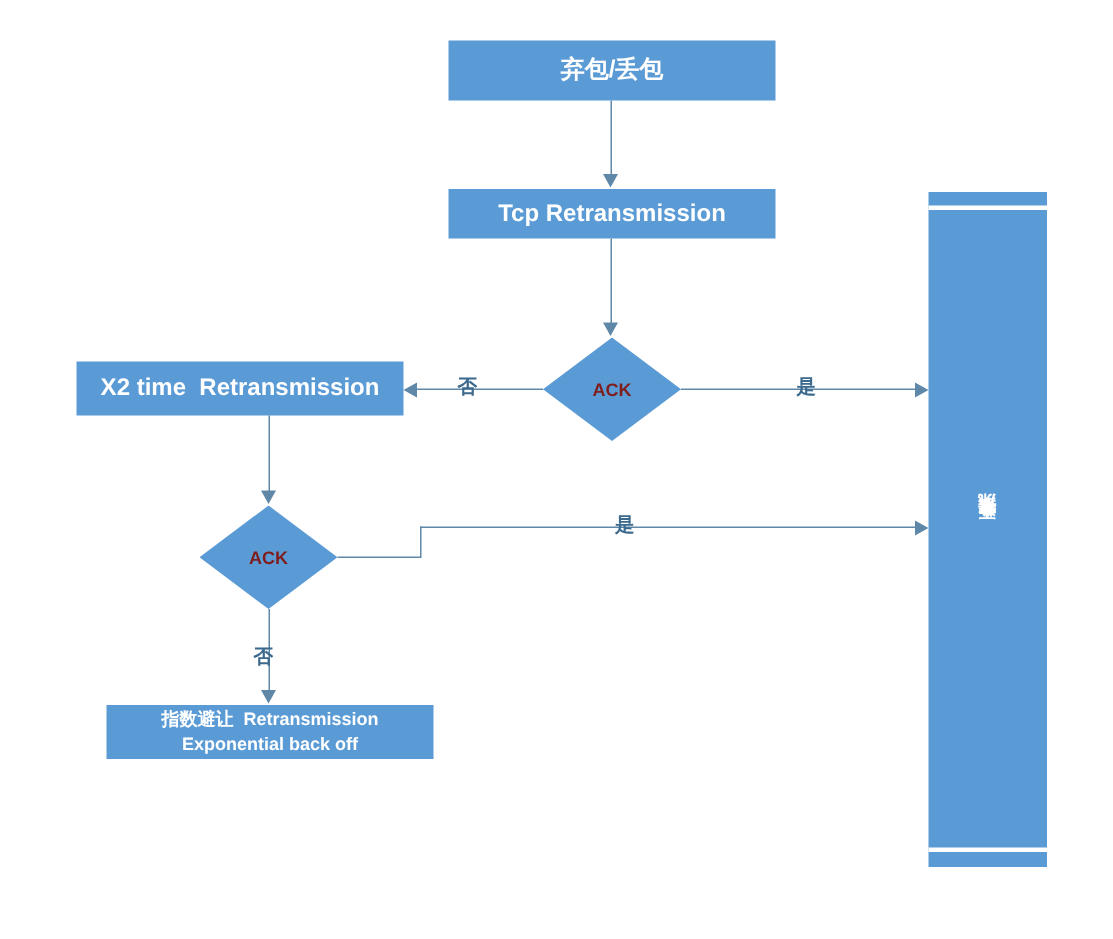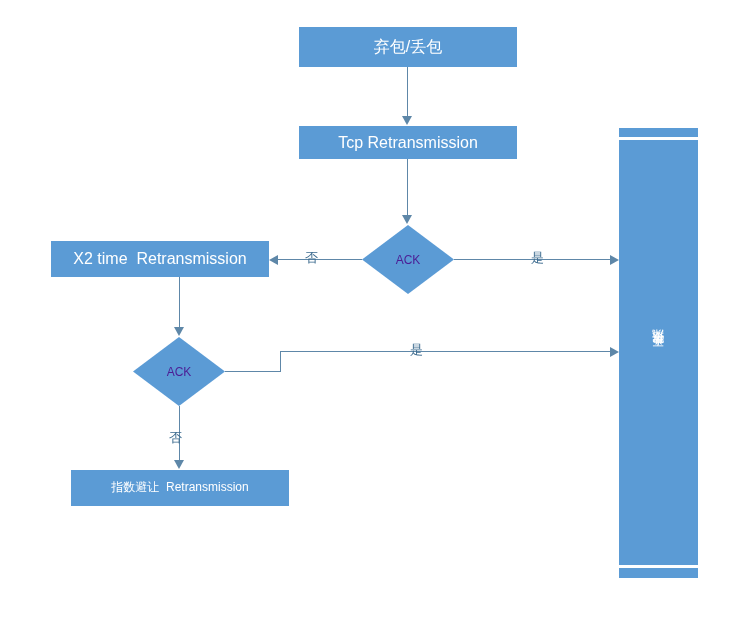--- a/index.html
+++ b/index.html
@@ -10,20 +10,21 @@
   }
   body {
     font-family: "Liberation Sans", "DejaVu Sans", sans-serif;
   }
   #canvas {
     position: relative;
     width: 742px;
     height: 626px;
     background: #ffffff;
     overflow: hidden;
+    font-weight: bold;
   }
   .node {
     position: absolute;
     box-sizing: border-box;
     background: #5B9BD5;
     color: #ffffff;
     display: flex;
     align-items: center;
     justify-content: center;
     text-align: center;
@@ -76,21 +77,21 @@
   }
   .diamond-label {
     position: absolute;
     left: 0;
     top: 0;
     width: 100%;
     height: 100%;
     display: flex;
     align-items: center;
     justify-content: center;
-    color: #4c1d95;
+    color: #7f1d1d;
     font-size: 12px;
   }
   #node-ack-1 {
     left: 362px;
     top: 225px;
     width: 92px;
     height: 69px;
   }
   #node-ack-2 {
     left: 133px;
@@ -186,20 +187,21 @@
 
   <div class="node" id="node-x2-retransmission">X2 time  Retransmission</div>
 
   <div class="diamond-wrap" id="node-ack-2">
     <div class="diamond-shape"></div>
     <div class="diamond-label">ACK</div>
   </div>
 
   <div class="node" id="node-exponential-backoff">
     <span>指数避让  Retransmission</span>
+    <span>Exponential back off</span>
   </div>
 
   <div id="node-normal-flow">
     <div class="bar-rule top"></div>
     <div class="bar-rule bottom"></div>
     <div class="bar-text">
       <span>正常数据流</span>
     </div>
   </div>
 

